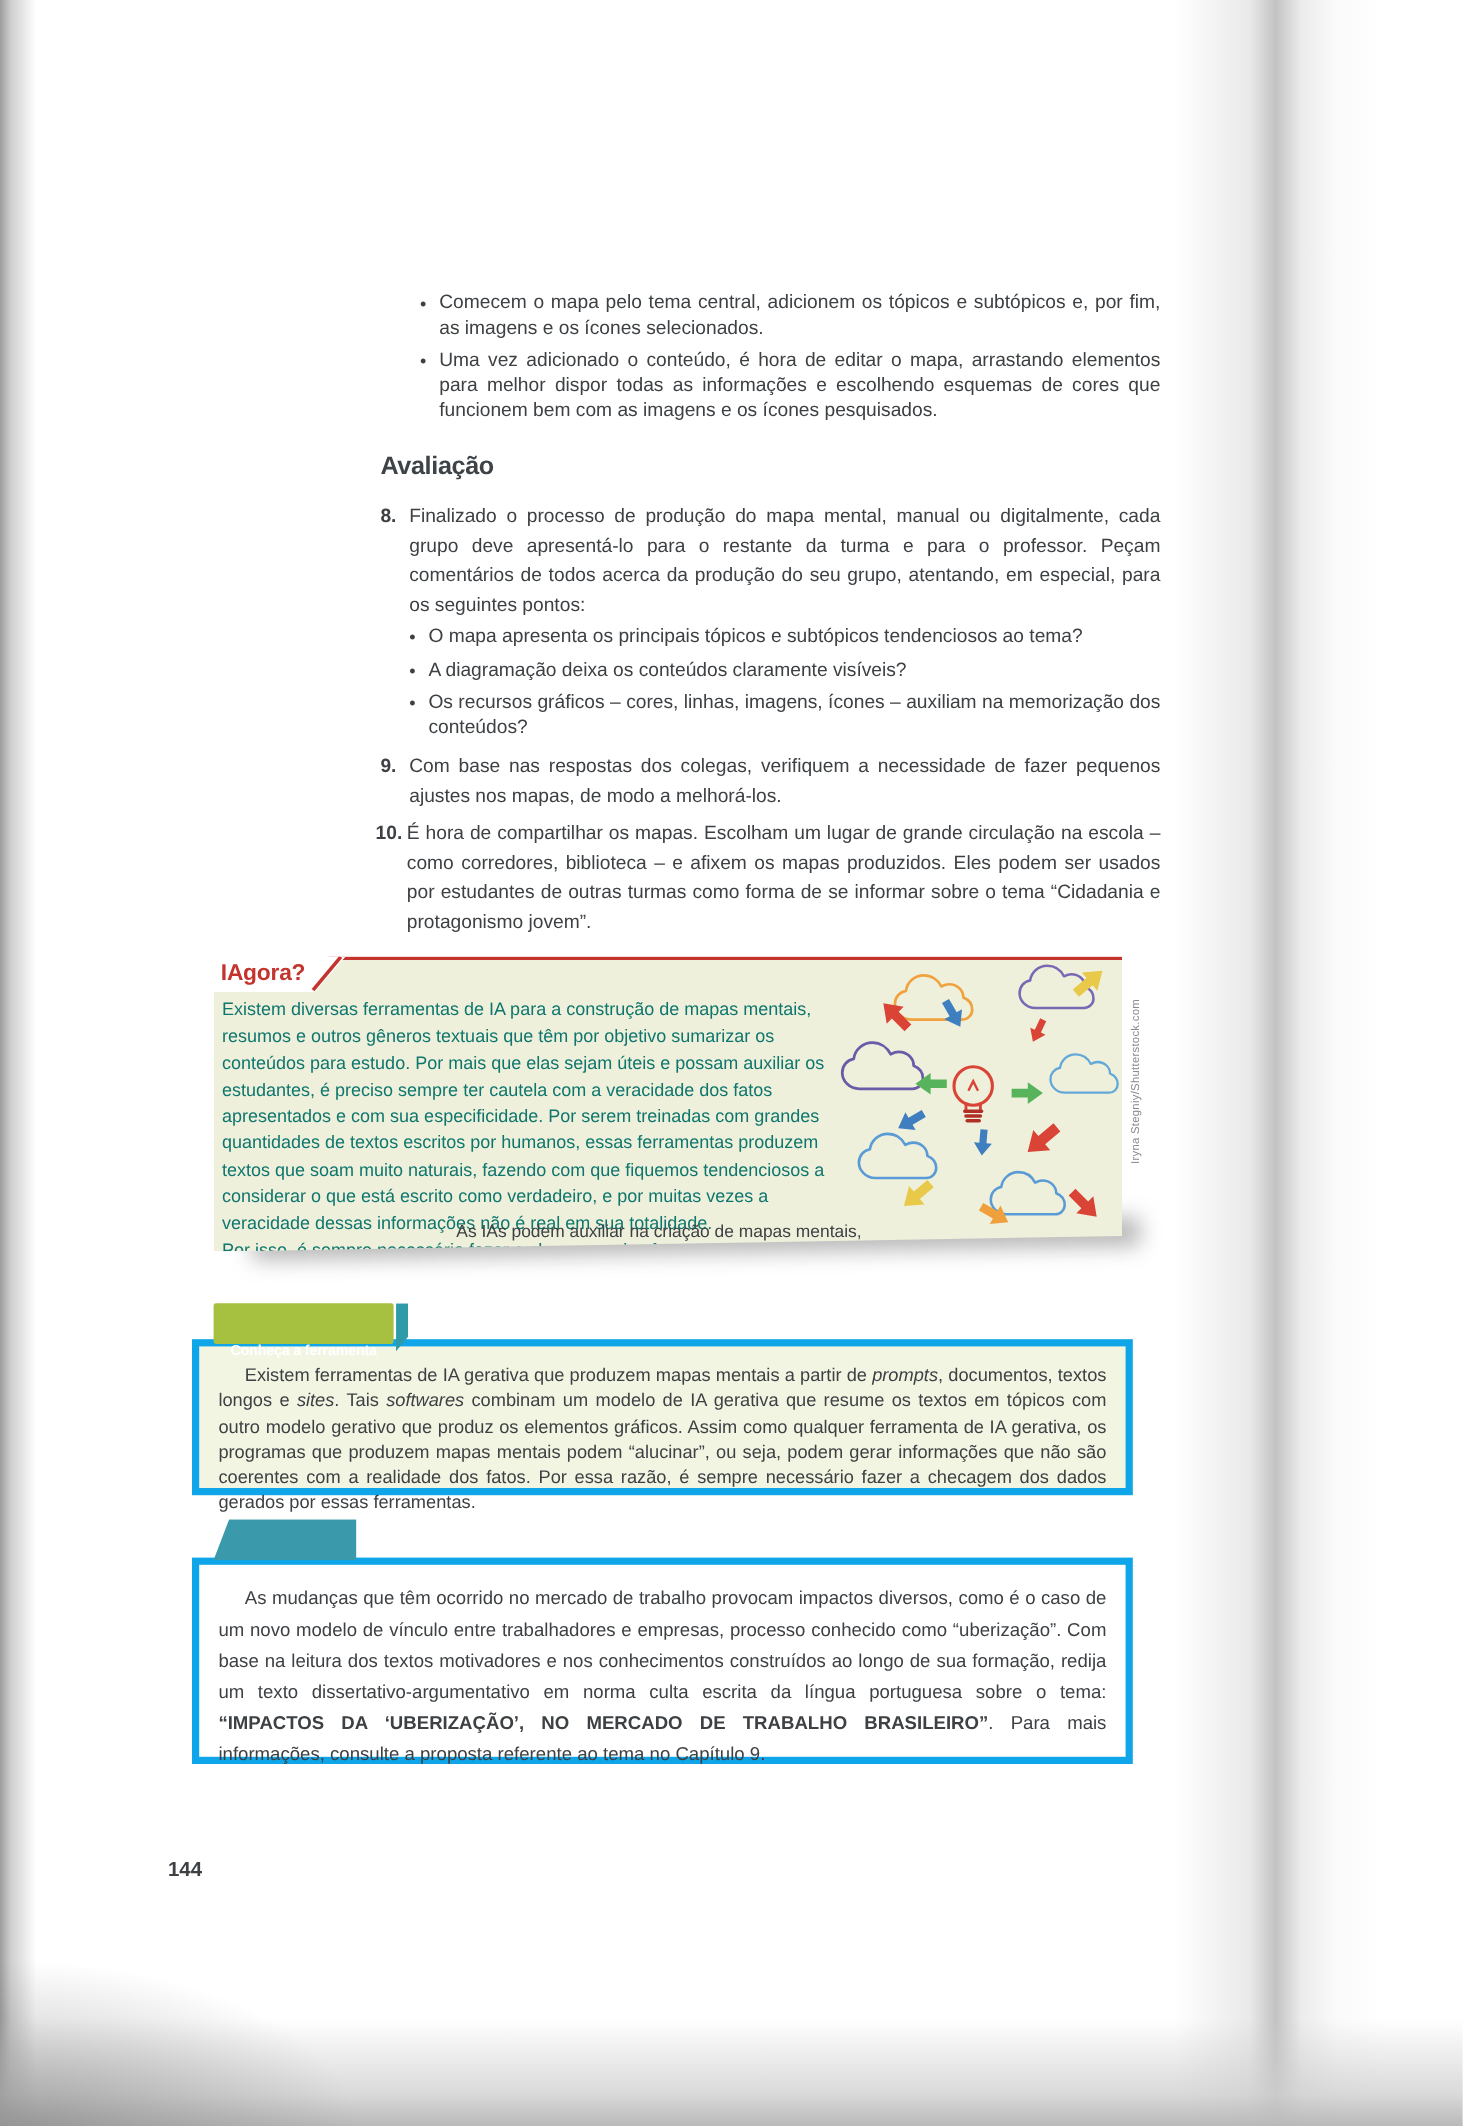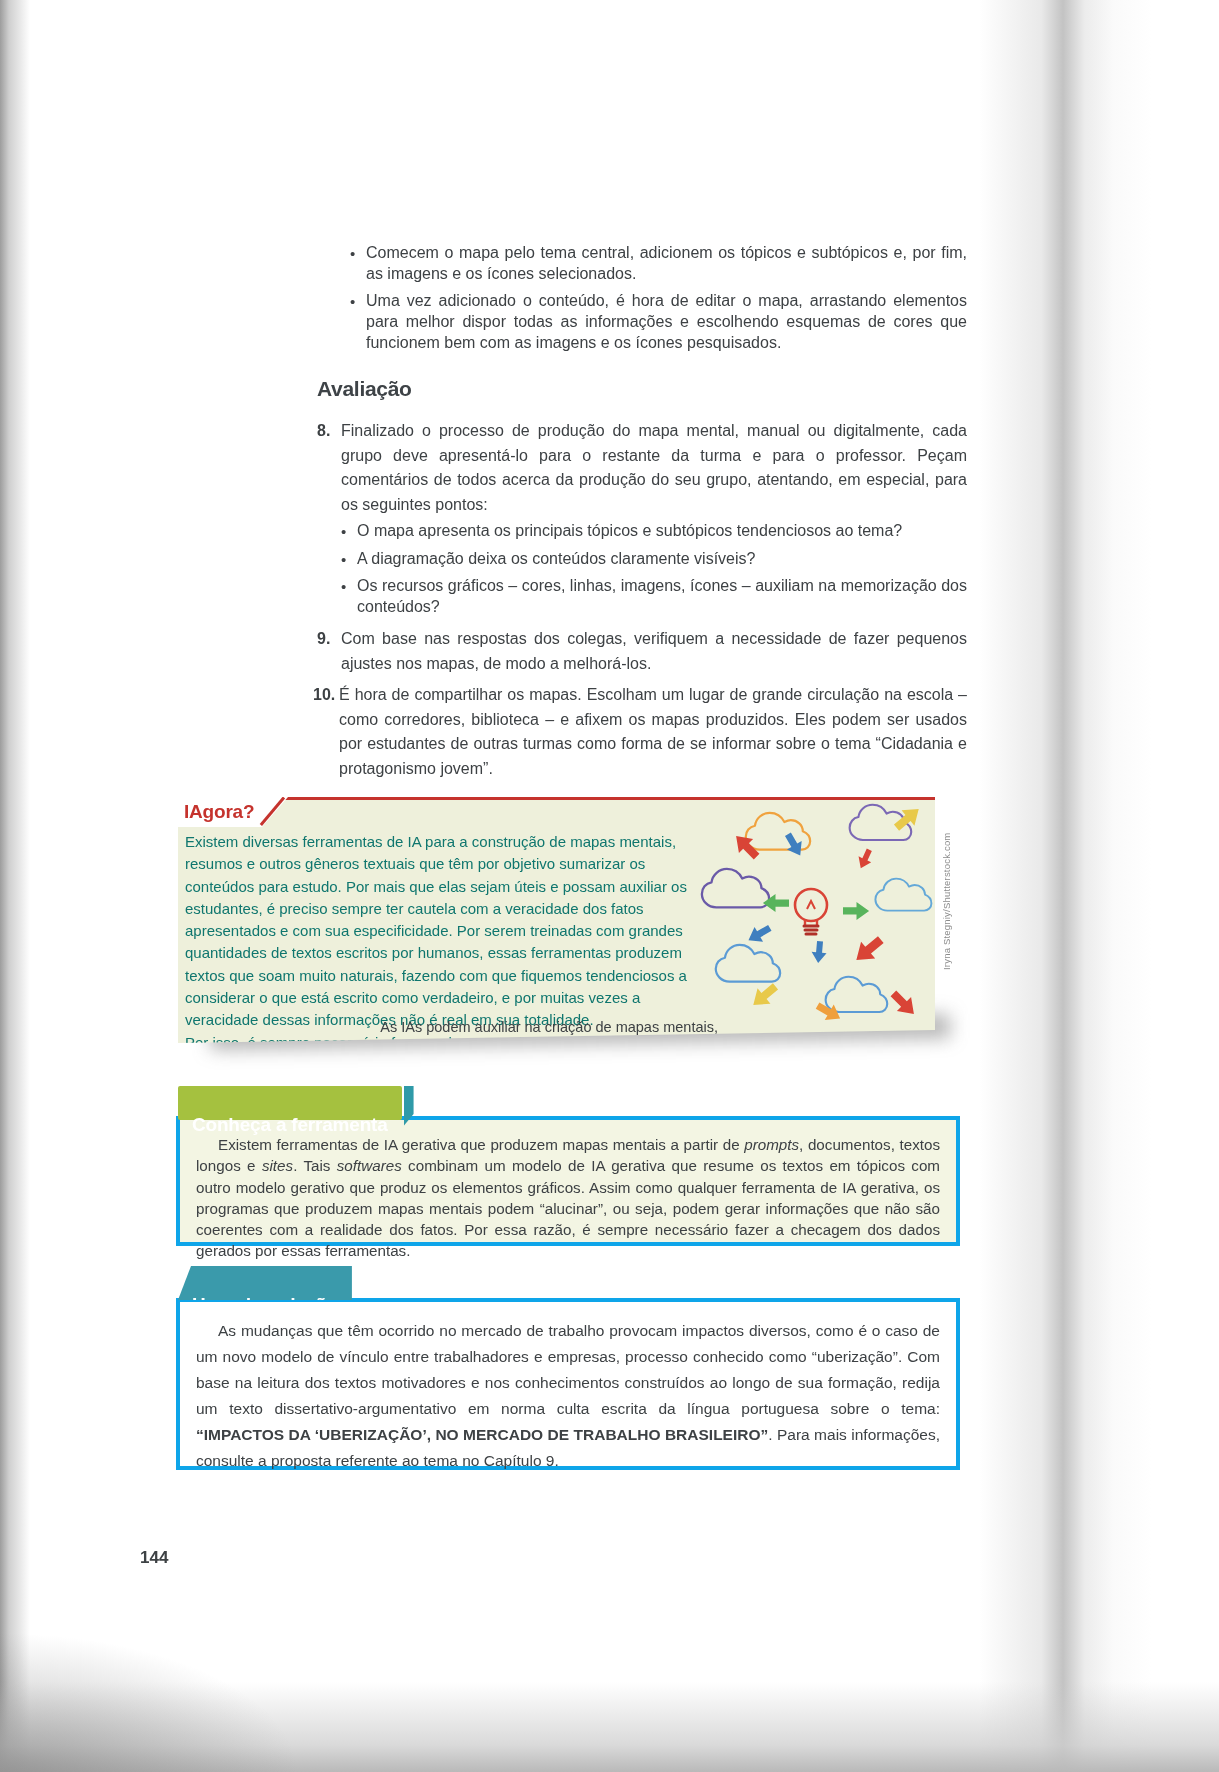--- a/index.html
+++ b/index.html
@@ -41,25 +41,25 @@
   .iagora-label{position:absolute;left:6px;top:4px;font-size:19px;font-weight:bold;color:#c5332d;letter-spacing:-.2px;}
   .iagora-text{position:absolute;left:7px;top:34px;width:524px;font-size:15px;line-height:22.3px;color:#0f766e;}
   .iagora-text p{margin:0;}
   .iagora-caption{position:absolute;left:60px;top:220px;width:480px;text-align:right;font-size:14.5px;line-height:20px;color:#3d4144;}
   .iagora-illus{position:absolute;right:0;top:2px;width:238px;height:238px;}
 
   .credit{position:absolute;left:941px;top:800px;height:170px;writing-mode:vertical-rl;transform:rotate(180deg);
     font-size:9.5px;color:#8b8b8b;letter-spacing:.2px;z-index:3;}
 
   
-  .tabbox{position:absolute;left:176px;width:784px;border:4px solid #0ea5e9;z-index:2;box-sizing:border-box;}
+  .tabbox{position:absolute;left:160px;width:784px;border:6px solid #0ea5e9;z-index:2;box-sizing:border-box;}
   .conheca-box{top:1116px;height:130px;background:#f3f5e3;}
   .hora-box{top:1298px;height:172px;background:#ffffff;}
   .tab{position:absolute;z-index:3;height:34px;display:flex;align-items:center;box-sizing:border-box;}
-  .tab-label{color:#ffffff;font-weight:bold;font-size:19px;letter-spacing:-.2px;padding:0 14px;margin-top:44px;}
+  .tab-label{color:#ffffff;font-weight:bold;font-size:12px;letter-spacing:-.2px;padding:0 14px;margin-top:44px;}
   .conheca-tab{left:178px;top:1086px;background:#a5c13f;border-radius:2px;}
   .conheca-fold{position:absolute;left:0;top:0;width:10px;height:40px;right:-12px;left:auto;background:#2f9aa8;
     clip-path:polygon(0 0,100% 0,100% 70%,0 100%);}
   .hora-tab{left:178px;top:1266px;background:#3a9aab;clip-path:polygon(13px 0,100% 0,100% 100%,0 100%);text-align:center;}
   .hora-fold{position:absolute;right:-10px;top:0;width:9px;height:38px;background:#bfe0e4;
     clip-path:polygon(0 0,100% 0,100% 70%,0 100%);}
   .boxtext{margin:0;padding:14px 16px 0 16px;font-size:15.2px;line-height:21.3px;text-align:justify;color:#3d4144;text-indent:22px;}
   .hora-box .boxtext{font-size:15.5px;line-height:26px;padding-top:16px;}
   .boxtext i{font-style:italic;}
   .boxtext b{font-weight:bold;}

